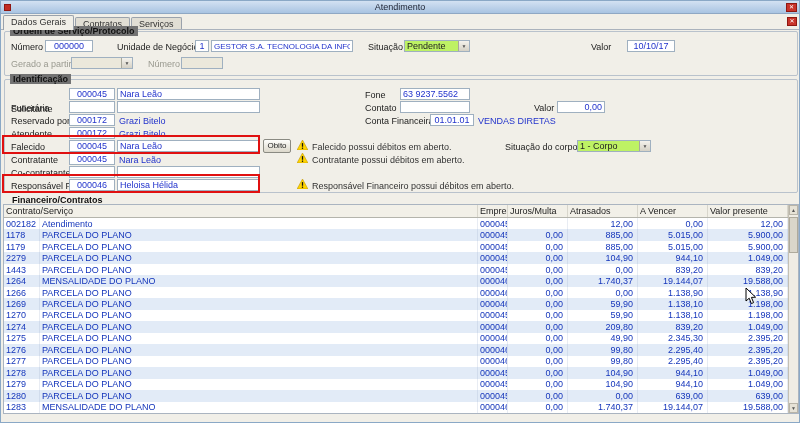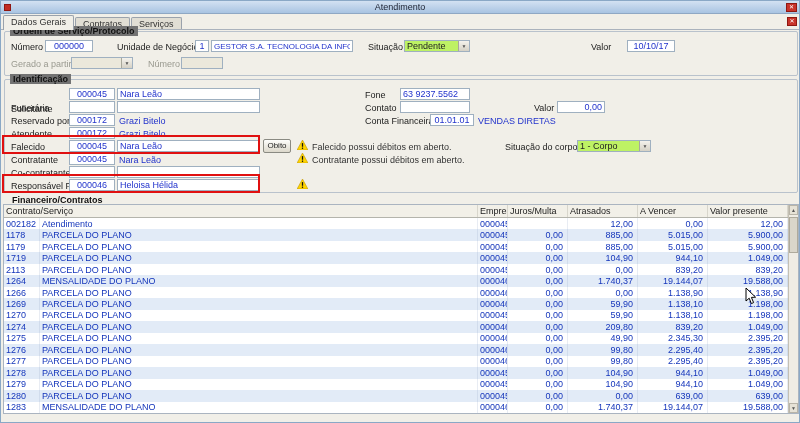--- a/index.html
+++ b/index.html
@@ -192,20 +192,21 @@
     <span class="lbl" style="left:6px; top:100px;">Responsável Fin.</span>
     <input class="field center" style="left: 64px; top: 99px; width: 46px;" value="000046">
     <input class="field" style="left: 112px; top: 99px; width: 143px;" value="Heloisa Hélida">
     <span class="warn-icon" style="left:292px; top:99px;">
       <svg width="11" height="10" viewBox="0 0 12 11">
           <path d="M6 0 L12 11 L0 11 Z" fill="#ffd400" stroke="#b89000" stroke-width="0.6"></path>
           <rect x="5.3" y="3.4" width="1.4" height="4" fill="#111"></rect>
           <rect x="5.3" y="8.3" width="1.4" height="1.5" fill="#111"></rect>
         </svg>
     </span>
+    <span class="warn-text" style="left:307px; top:100px;">Responsável Financeiro possui débitos em aberto.</span>
   </div>
 
   <div class="anno" style="left:1px; top:134px; width:258px; height:19px;"></div>
   <div class="anno" style="left:1px; top:173px; width:258px; height:19px;"></div>
 
   <span class="fin-title">Financeiro/Contratos</span>
 
   <div class="table">
     <div class="table-main">
       <div class="t-head">
@@ -238,30 +239,30 @@
           <div class="t-row">
     <div class="cell">1179</div>
     <div class="cell">PARCELA DO PLANO</div>
     <div class="cell">000045</div>
     <div class="cell num">0,00</div>
     <div class="cell num">885,00</div>
     <div class="cell num">5.015,00</div>
     <div class="cell num">5.900,00</div>
   </div>
           <div class="t-row">
-    <div class="cell">1719</div>
+    <div class="cell">2279</div>
     <div class="cell">PARCELA DO PLANO</div>
     <div class="cell">000045</div>
     <div class="cell num">0,00</div>
     <div class="cell num">104,90</div>
     <div class="cell num">944,10</div>
     <div class="cell num">1.049,00</div>
   </div>
           <div class="t-row">
-    <div class="cell">2113</div>
+    <div class="cell">1443</div>
     <div class="cell">PARCELA DO PLANO</div>
     <div class="cell">000045</div>
     <div class="cell num">0,00</div>
     <div class="cell num">0,00</div>
     <div class="cell num">839,20</div>
     <div class="cell num">839,20</div>
   </div>
           <div class="t-row">
     <div class="cell">1264</div>
     <div class="cell">MENSALIDADE DO PLANO</div>

